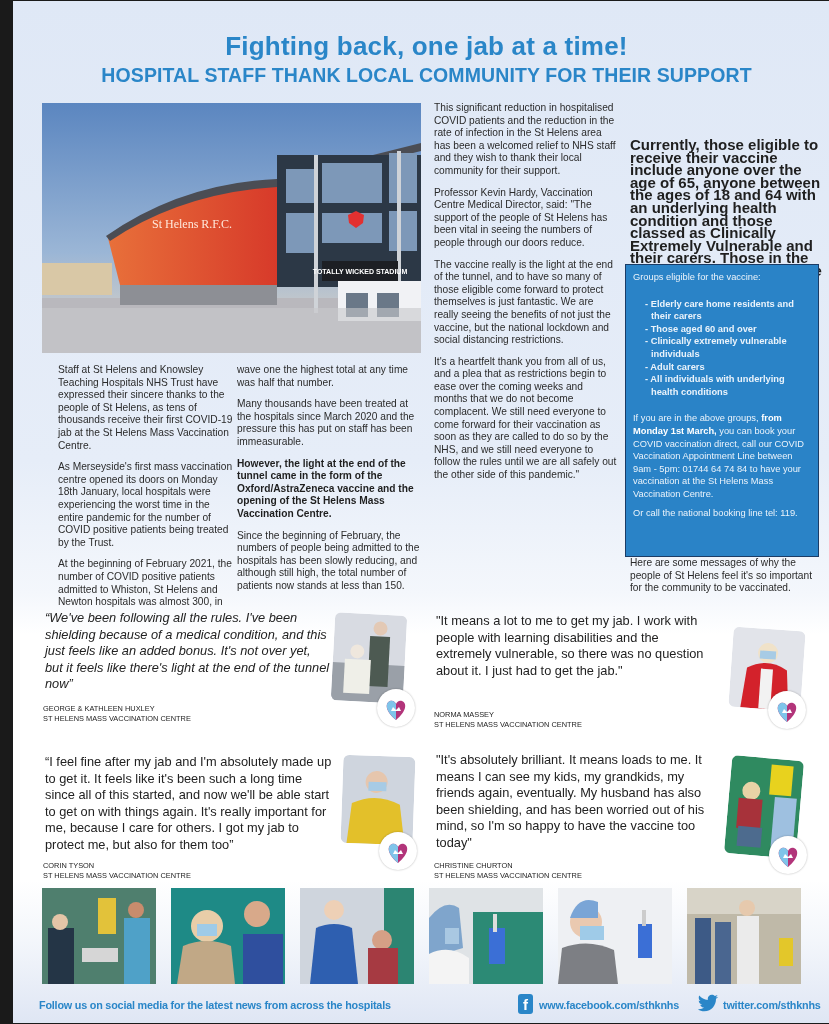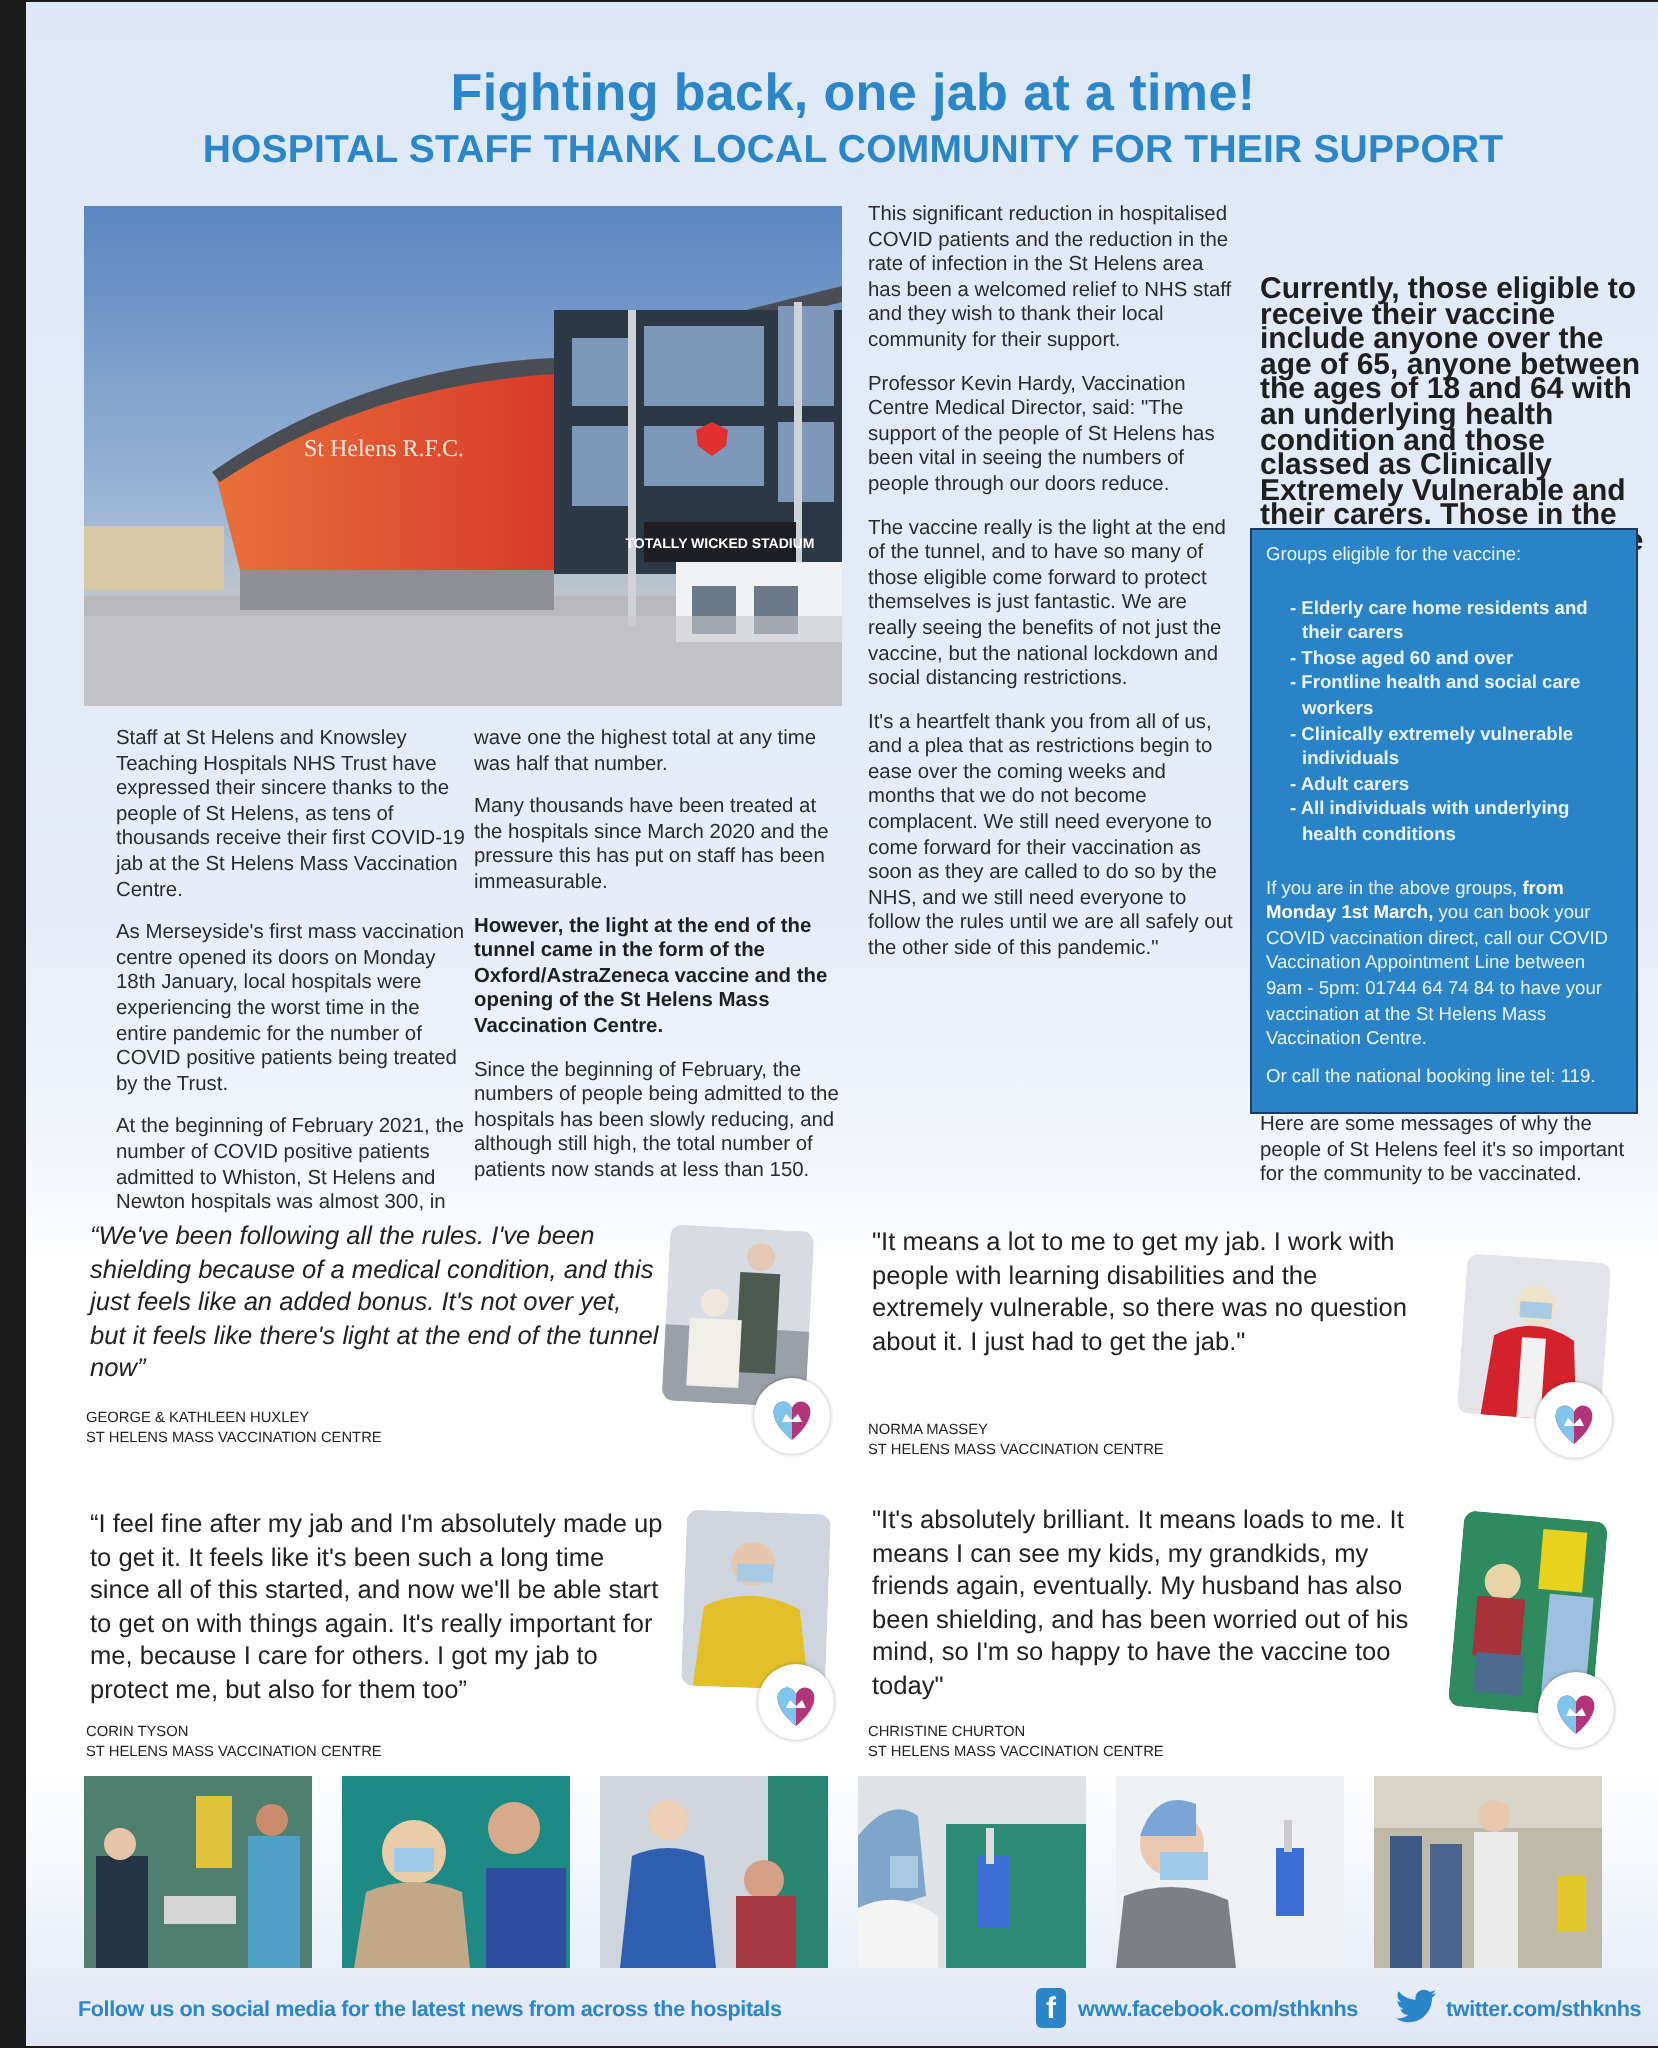--- a/index.html
+++ b/index.html
@@ -153,21 +153,20 @@
 
   <div class="col c4">
     <p class="b">Currently, those eligible to receive their vaccine include anyone over the age of 65, anyone between the ages of 18 and 64 with an underlying health condition and those classed as Clinically Extremely Vulnerable and their carers. Those in the eligible categories who are yet to receive their vaccination are being urged to contact the NHS and arrange their appointment at the St Helens centre.</p>
   </div>
 
   <div class="bluebox">
     <div class="head">Groups eligible for the vaccine:</div>
     <ul>
       <li>- Elderly care home residents and their carers</li>
       <li>- Those aged 60 and over</li>
-      <li>- Frontline health and social care workers</li>
       <li>- Clinically extremely vulnerable individuals</li>
       <li>- Adult carers</li>
       <li>- All individuals with underlying health conditions</li>
     </ul>
     <div class="book"><span>If you are in the above groups, </span><b>from Monday 1st March,</b><span> you can book your COVID vaccination direct, call our COVID Vaccination Appointment Line between 9am - 5pm: 01744 64 74 84 to have your vaccination at the St Helens Mass Vaccination Centre.</span></div>
     <div>Or call the national booking line tel: 119.</div>
   </div>
 
   <div class="after-box">Here are some messages of why the people of St Helens feel it's so important for the community to be vaccinated.</div>
 

